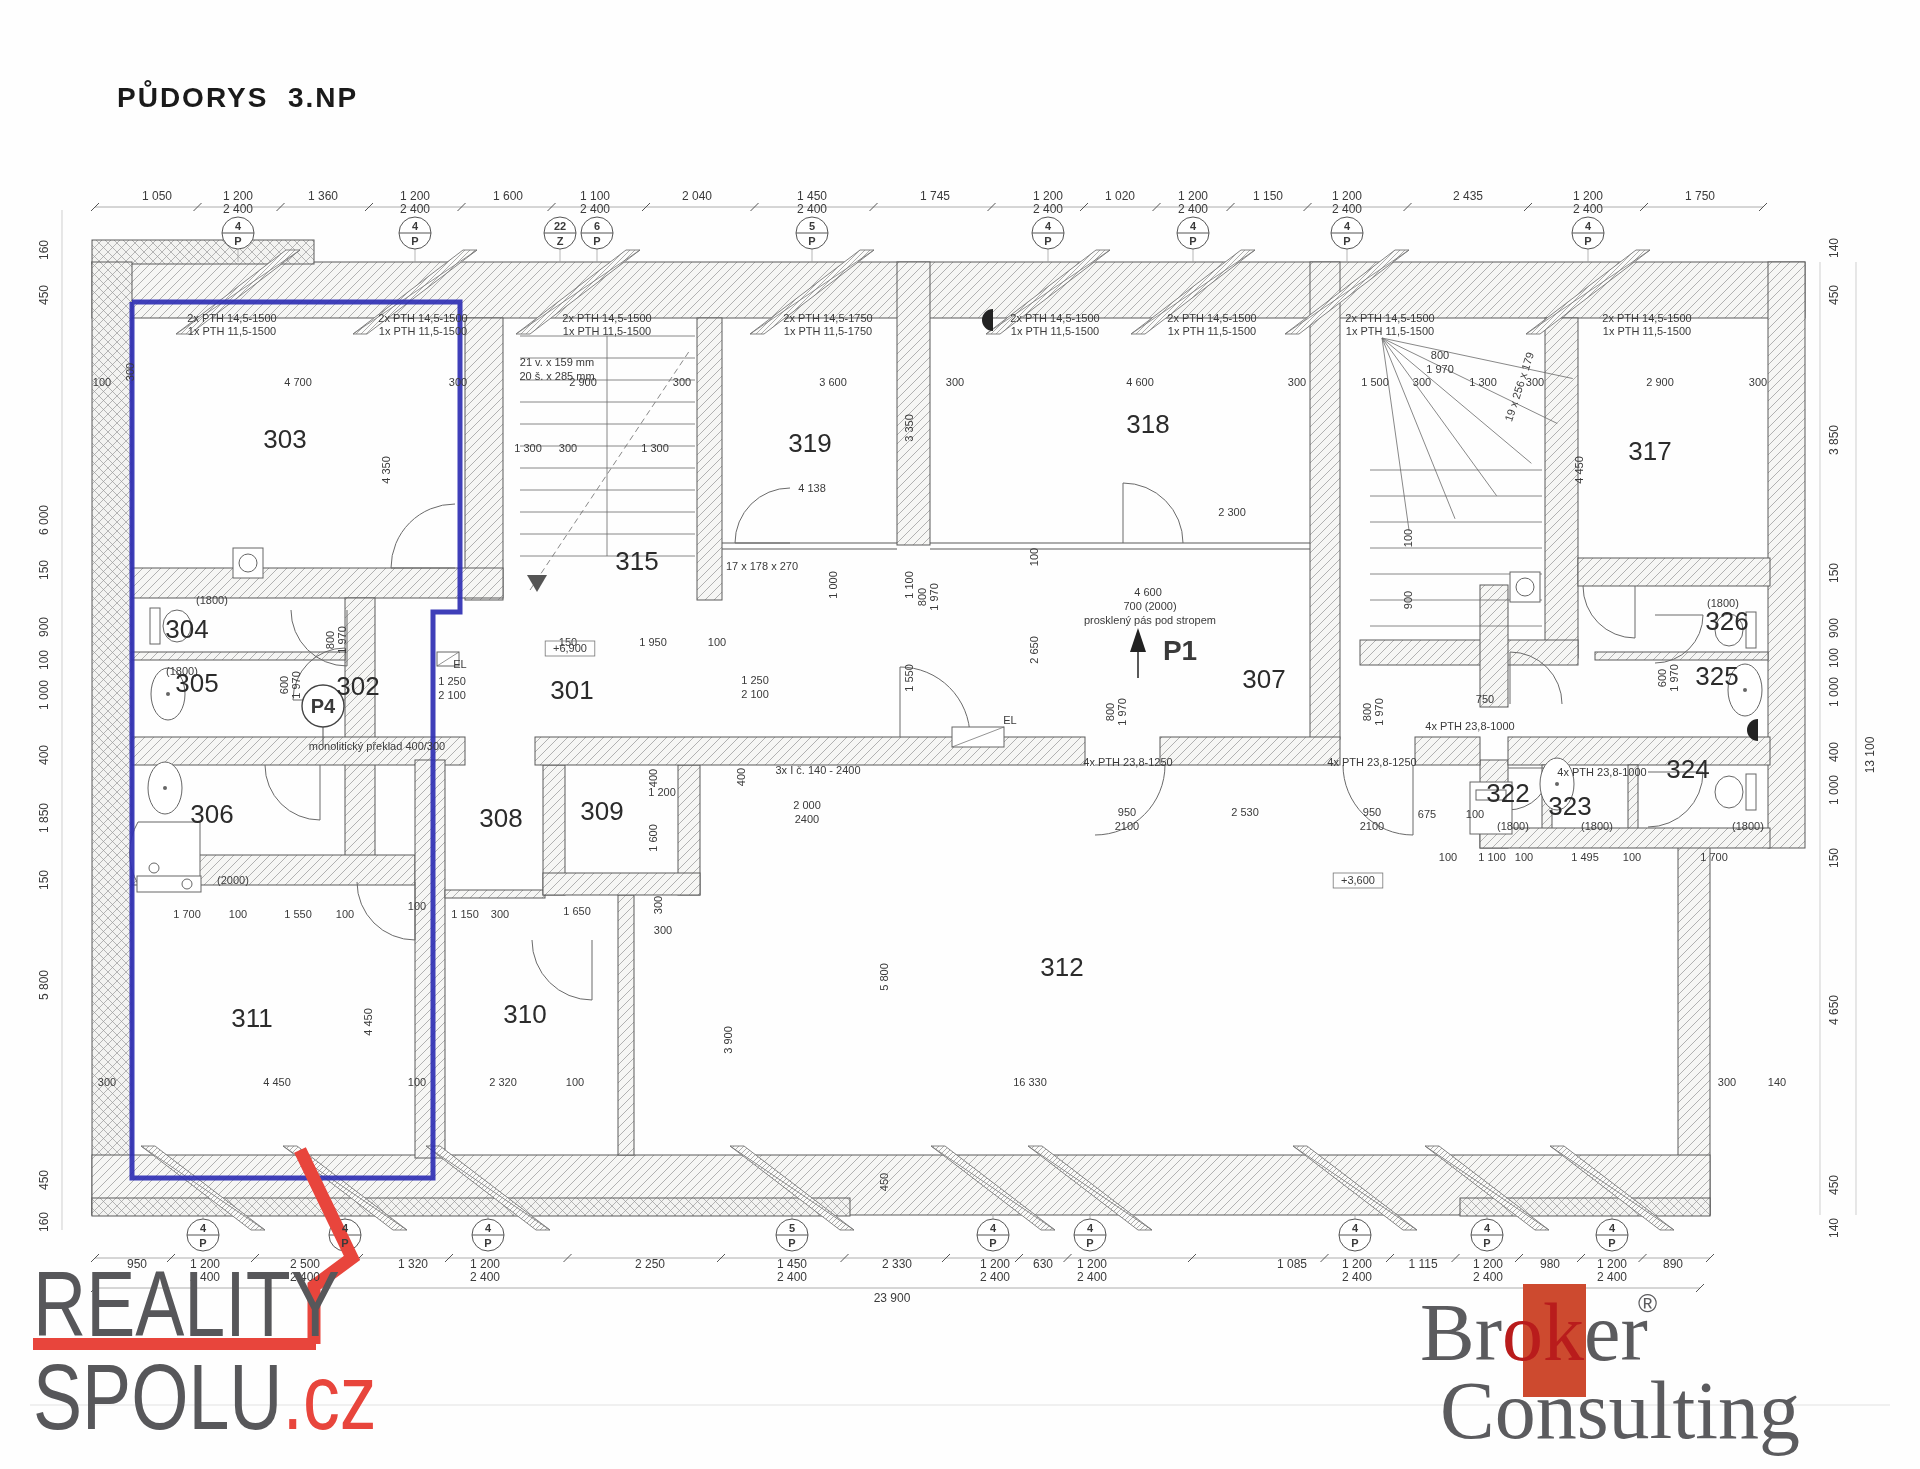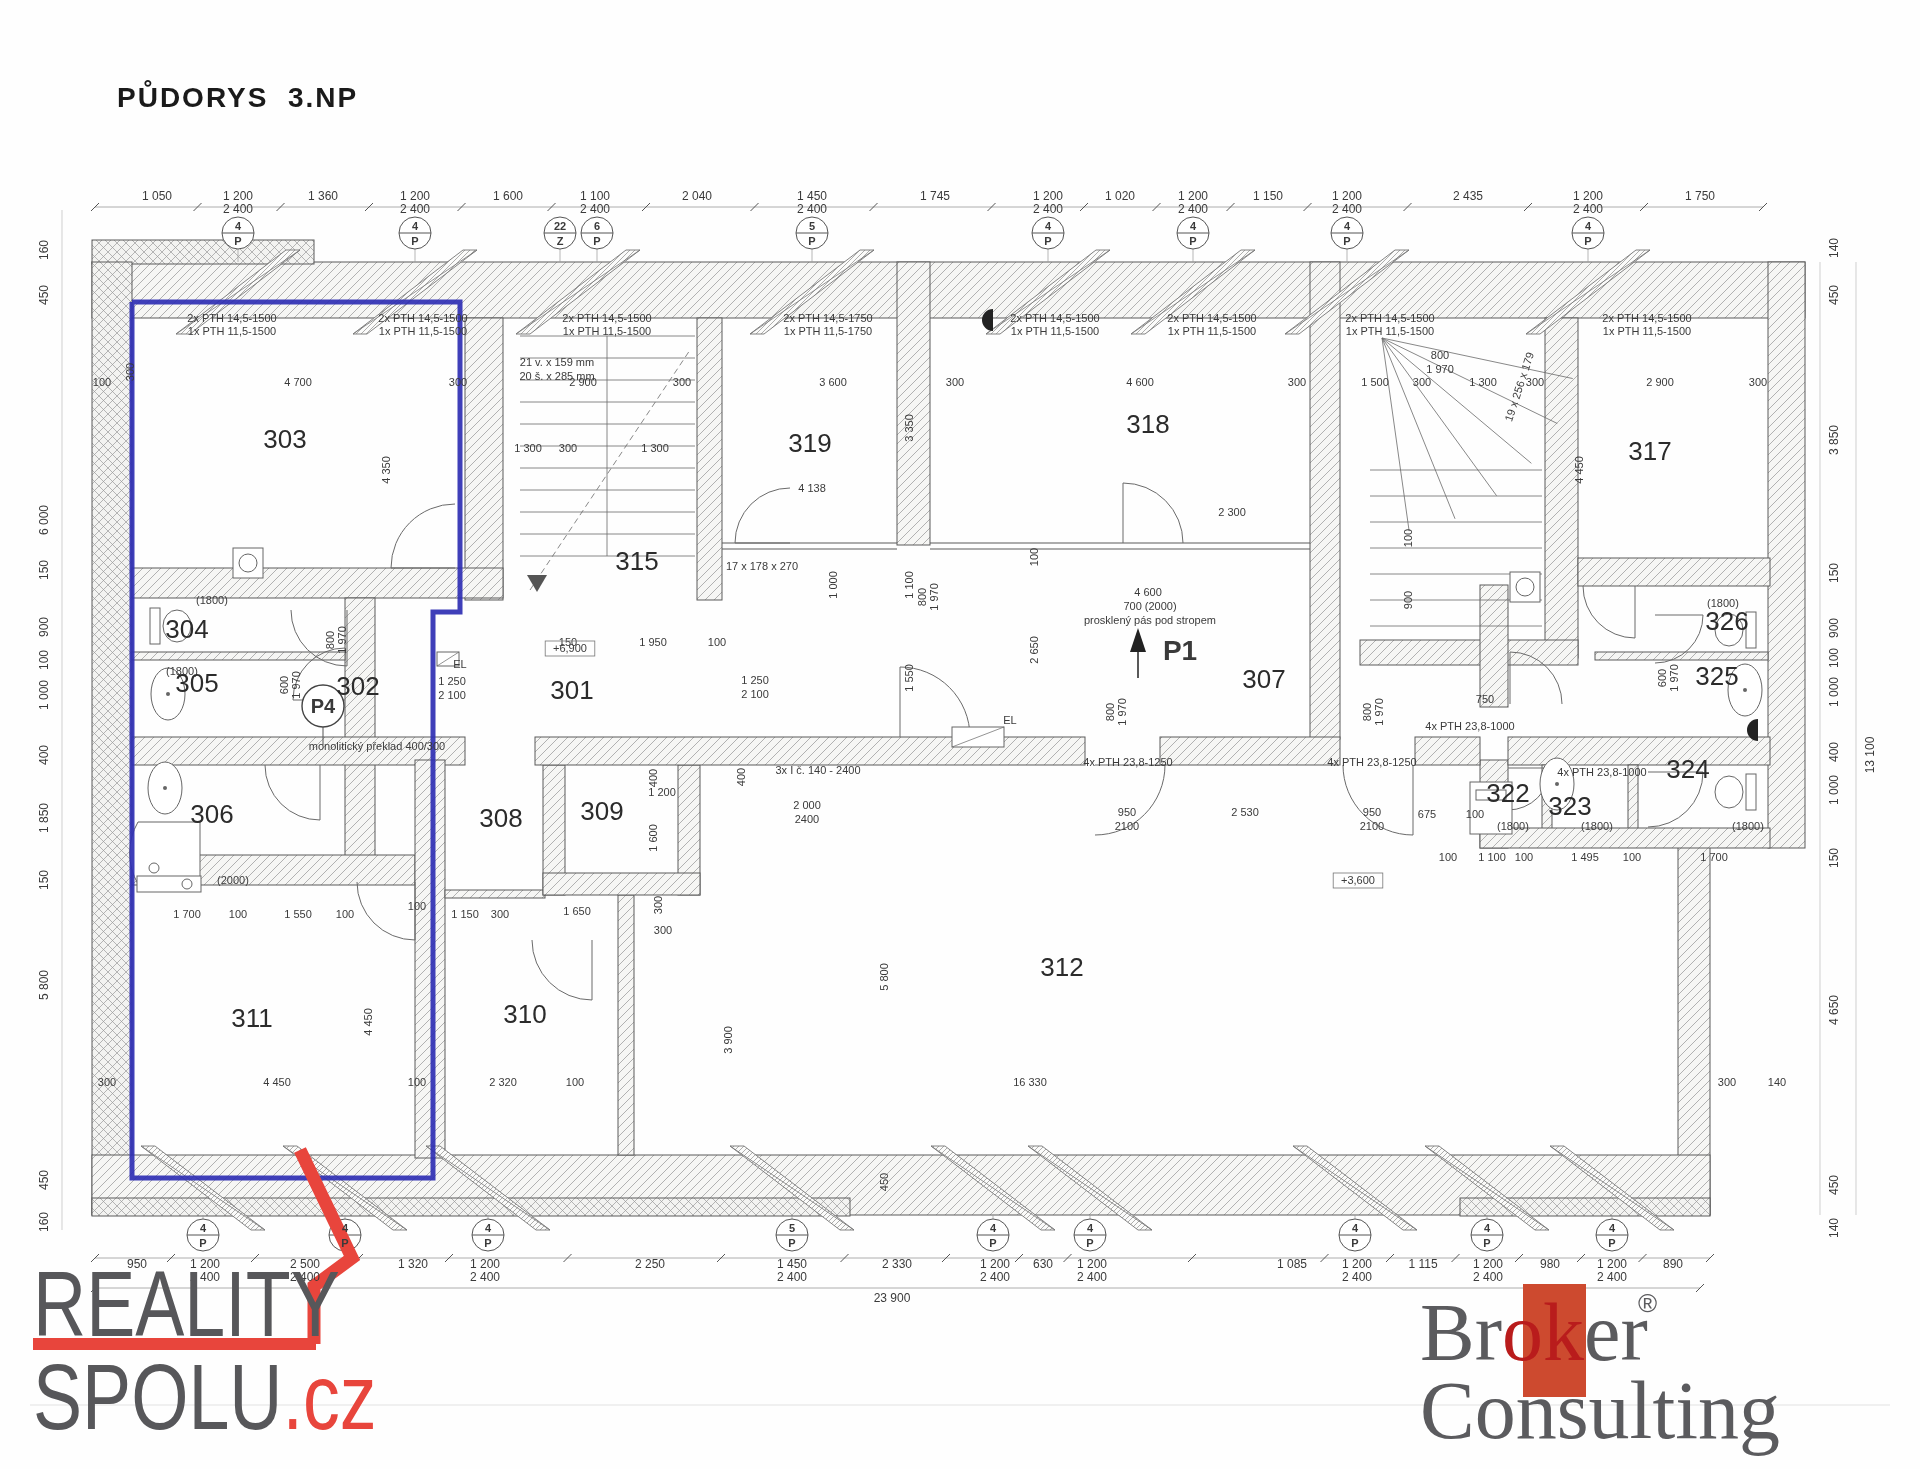--- a/index.html
+++ b/index.html
@@ -9,21 +9,21 @@
   .title{position:absolute;left:117px;top:82px;font-size:28px;font-weight:bold;color:#1a1a1a;
     letter-spacing:2px;white-space:pre;}
   .logo-left{position:absolute;left:33px;top:1262px;color:#57575a;font-weight:normal;line-height:0.92;}
   .logo-left .l1{font-size:92px;transform:scaleX(.80);transform-origin:left top;display:block;}
   .logo-left .l2{font-size:92px;transform:scaleX(.80);transform-origin:left top;display:block;margin-top:8px;}
   .logo-left .tld{color:#e8453c;}
   .logo-right{position:absolute;left:1420px;top:1292px;color:#5b5b5e;font-family:"Liberation Serif",serif;}
   .logo-right .sq{position:absolute;left:103px;top:-8px;width:63px;height:113px;background:#cd4a2f;}
   .logo-right .w1{position:relative;font-size:82px;line-height:1;}
   .logo-right .w1 .ok{color:#b91c1c;position:relative;}
-  .logo-right .w2{position:relative;font-size:82px;line-height:1;margin-left:0;margin-top:-4px;}
+  .logo-right .w2{position:relative;font-size:82px;line-height:1;margin-left:20px;margin-top:-4px;}
   .logo-right .reg{position:absolute;left:218px;top:-2px;font-size:26px;font-family:"Liberation Sans",sans-serif;}
 </style>
 </head>
 <body>
 <div id="stage">
   <svg id="plan-svg" width="1920" height="1469" viewBox="0 0 1920 1469">
     <defs>
       <pattern id="hatch" width="9" height="9" patternUnits="userSpaceOnUse">
         <rect width="9" height="9" fill="#f6f6f4"></rect>
         <path d="M0,9 L9,0" stroke="#a0a0a0" stroke-width="0.8"></path>

